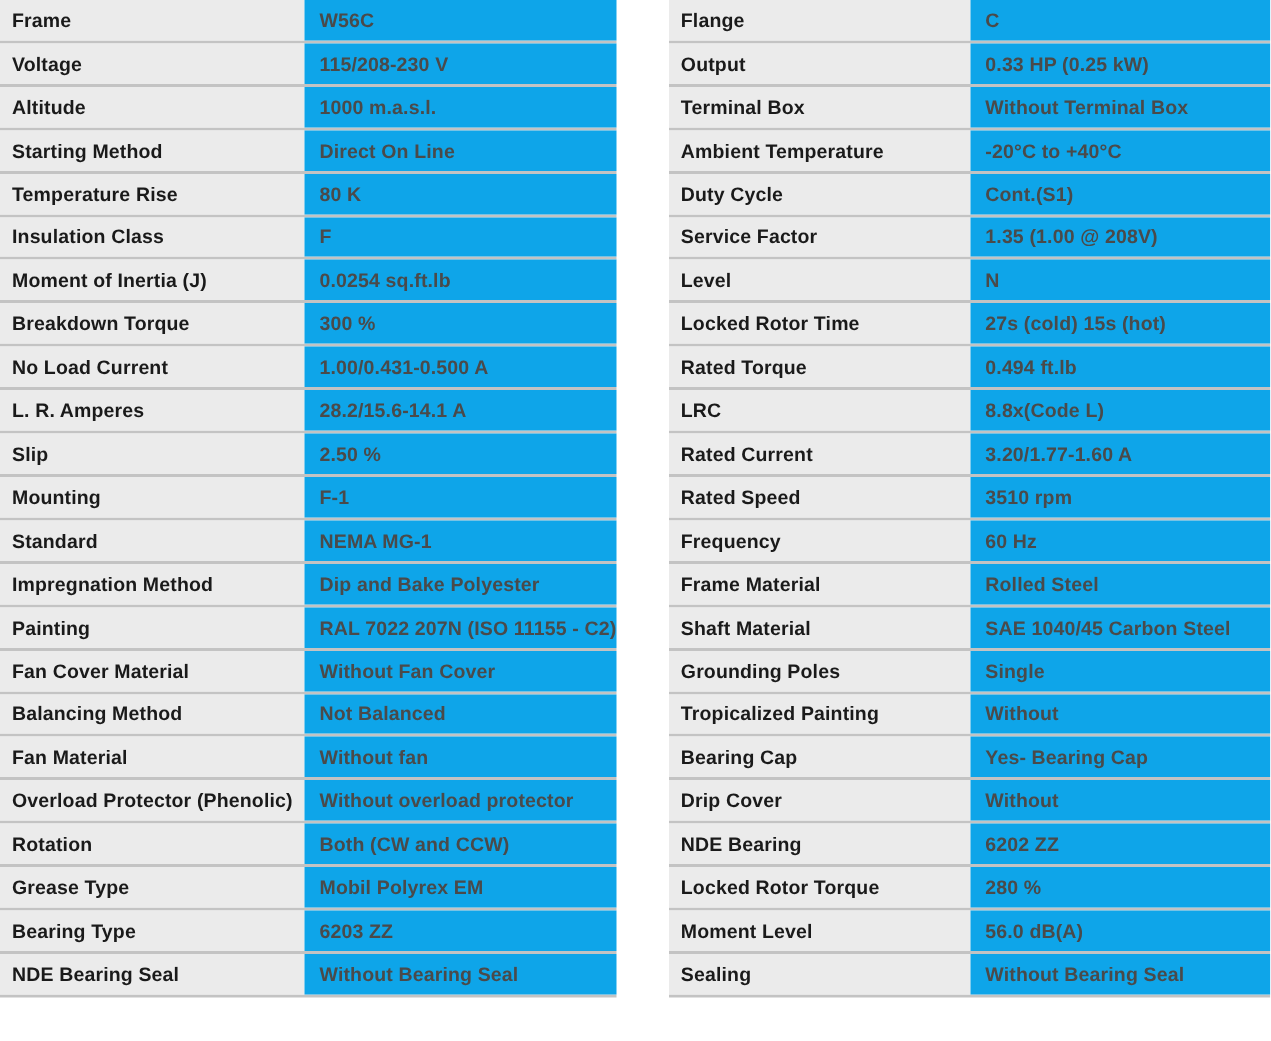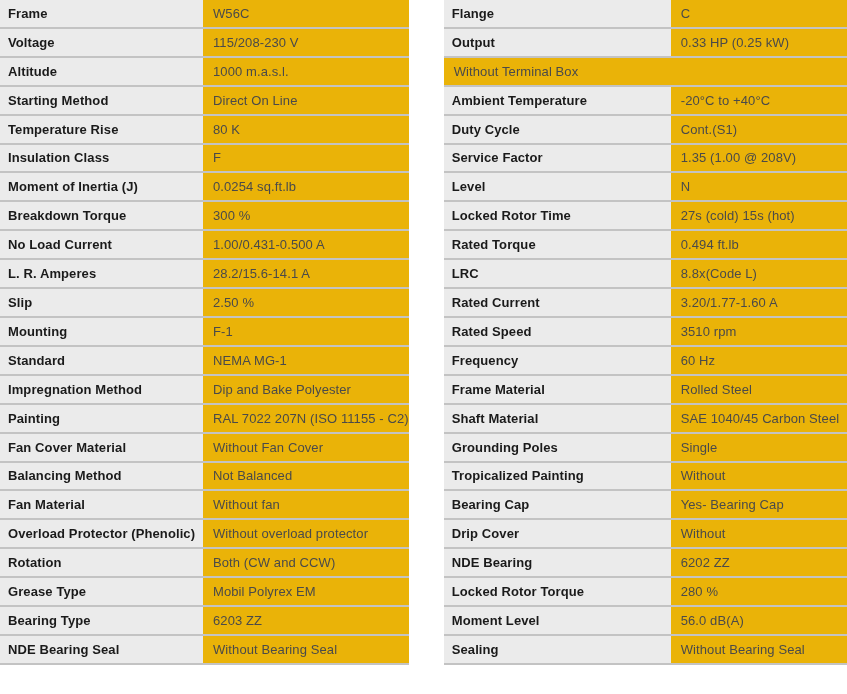--- a/index.html
+++ b/index.html
@@ -35,34 +35,34 @@
     align-items: center;
     padding-left: 8px;
     font-size: 13px;
     font-weight: 700;
     color: var(--label-fg, #1a1a1a);
     letter-spacing: 0.1px;
     white-space: nowrap;
     overflow: hidden;
   }
   .spec-table.right .spec-label {
-    width: 227px;
+    width: 201px;
   }
   .spec-value {
     flex: 1;
     display: flex;
     align-items: center;
     padding-left: 10px;
     font-size: 13px;
-    font-weight: 400;
+    font-weight: 700;
     color: var(--value-fg, #4a4a4a);
     letter-spacing: 0.1px;
     white-space: nowrap;
     overflow: hidden;
-    background: #eab308;
+    background: #0ea5e9;
   }
 </style>
 </head>
 <body>
 
 <div class="canvas">
   <div class="spec-table left" id="spec-table-left">
       <div class="spec-row">
         <div class="spec-label">Frame</div>
         <div class="spec-value">W56C</div>
@@ -159,20 +159,21 @@
   <div class="spec-table right" id="spec-table-right">
       <div class="spec-row">
         <div class="spec-label">Flange</div>
         <div class="spec-value">C</div>
       </div>
       <div class="spec-row">
         <div class="spec-label">Output</div>
         <div class="spec-value">0.33 HP (0.25 kW)</div>
       </div>
       <div class="spec-row">
+        <div class="spec-label">Terminal Box</div>
         <div class="spec-value">Without Terminal Box</div>
       </div>
       <div class="spec-row">
         <div class="spec-label">Ambient Temperature</div>
         <div class="spec-value">-20°C to +40°C</div>
       </div>
       <div class="spec-row">
         <div class="spec-label">Duty Cycle</div>
         <div class="spec-value">Cont.(S1)</div>
       </div>

